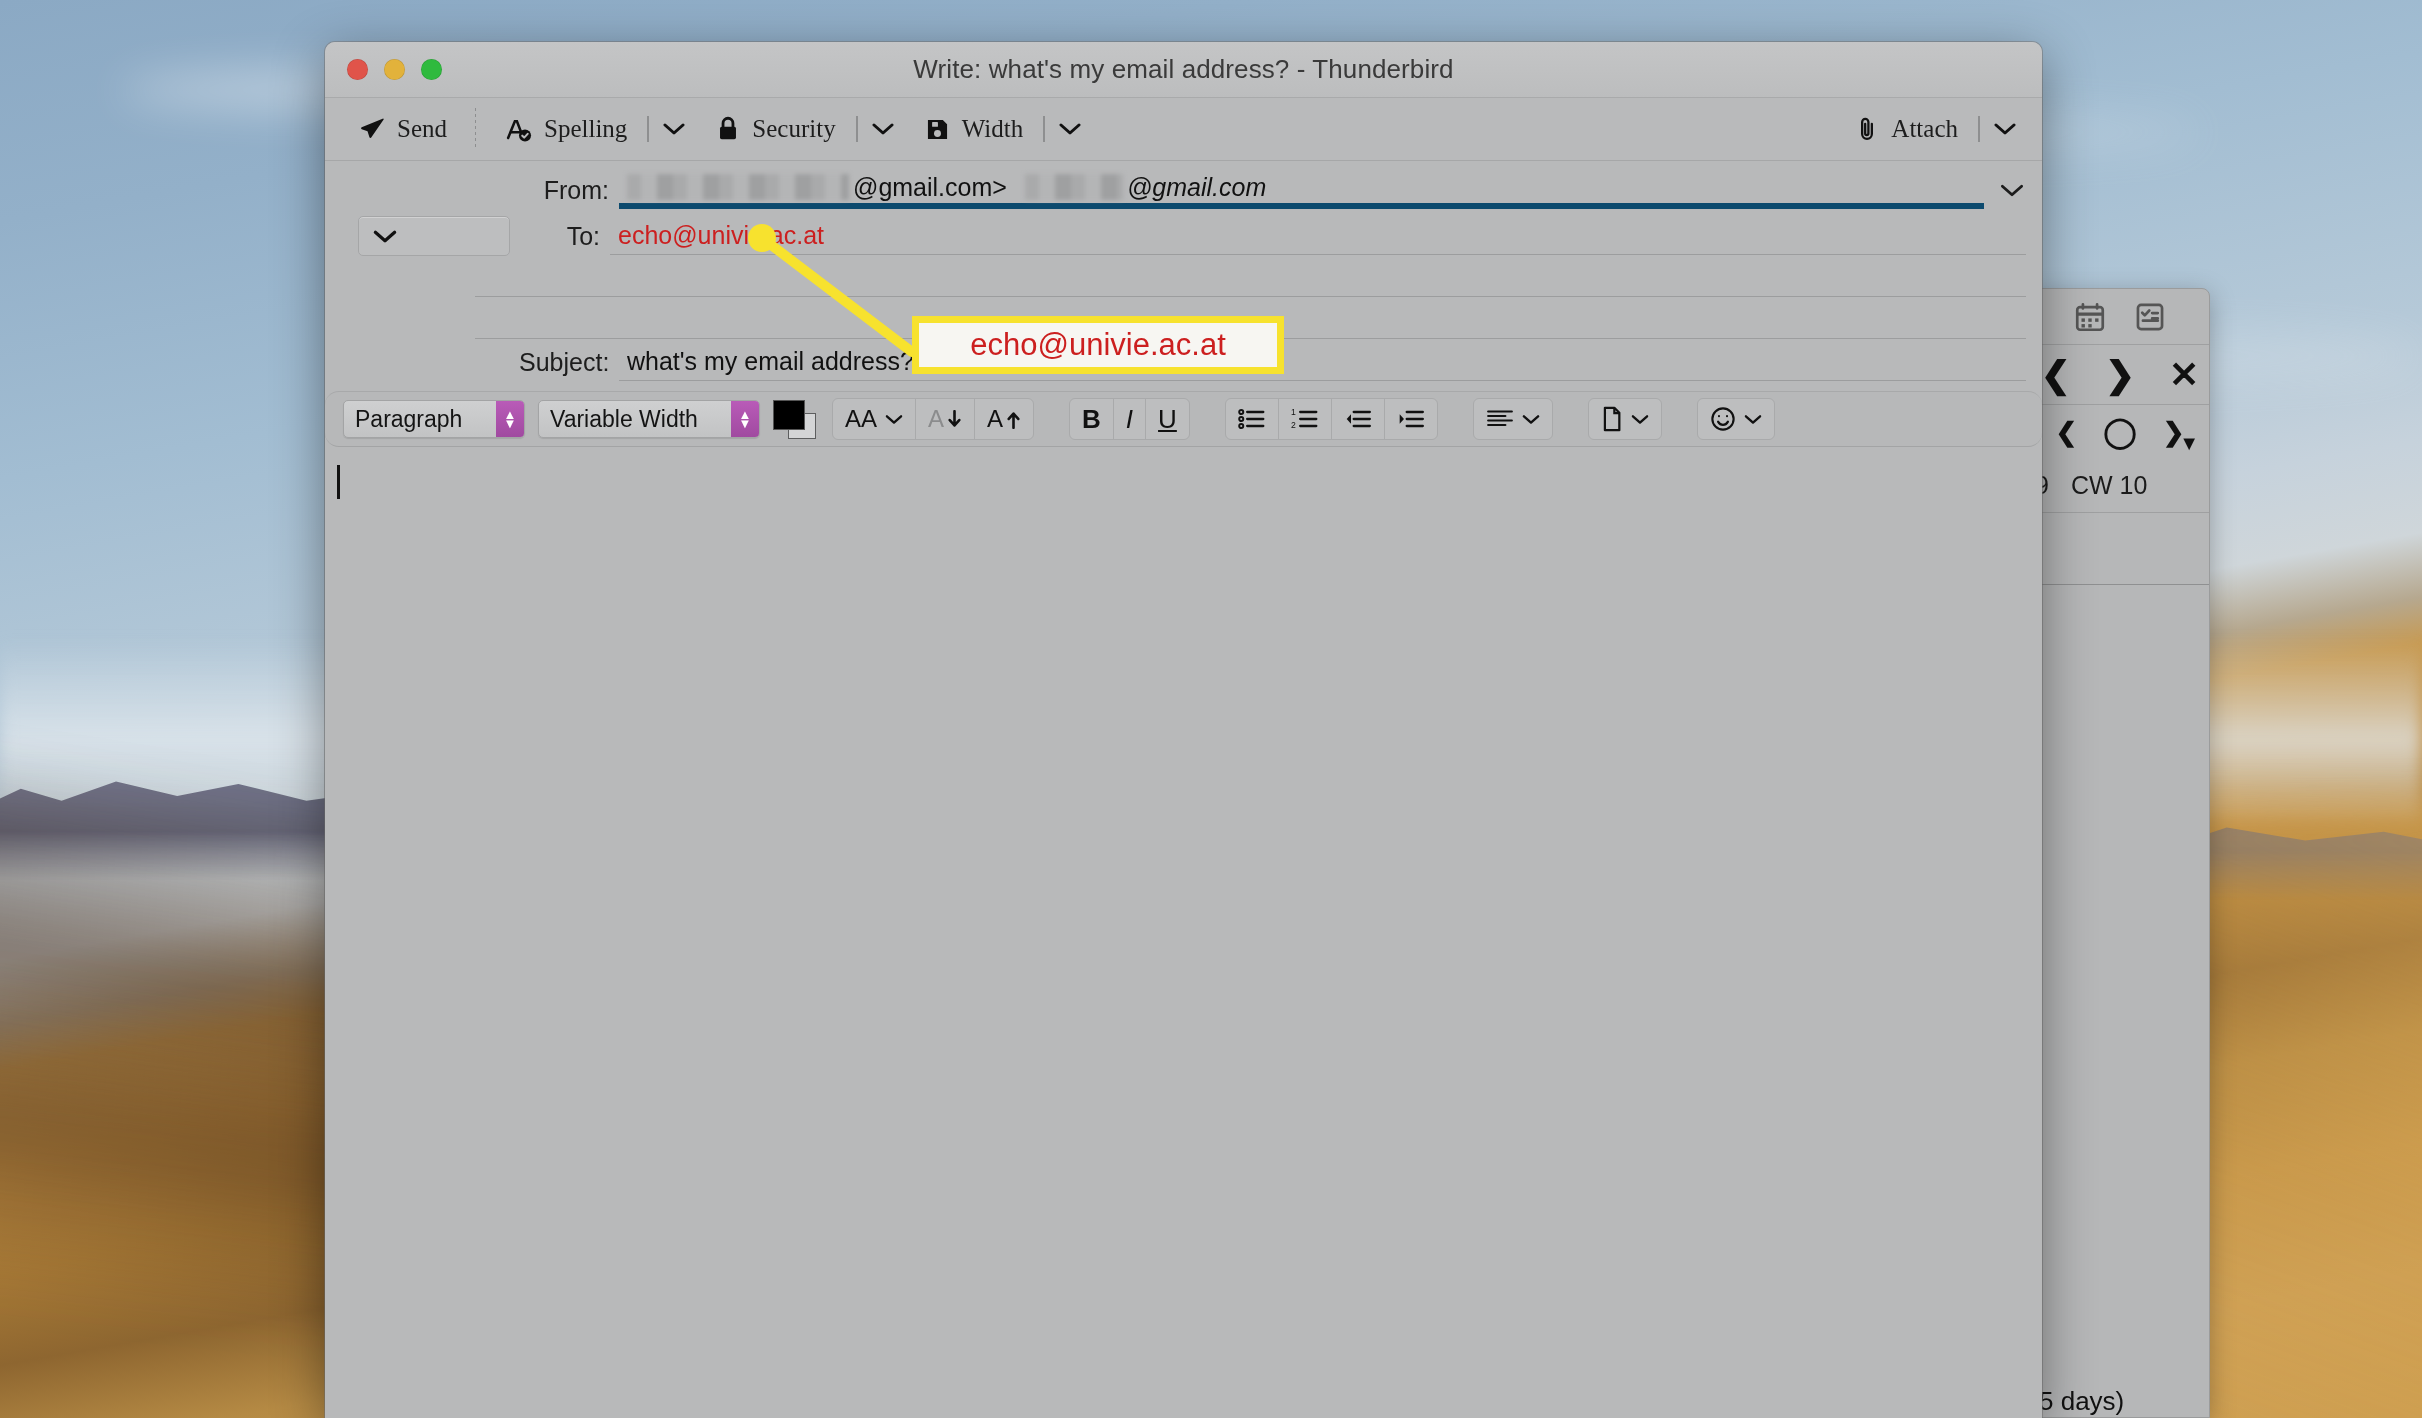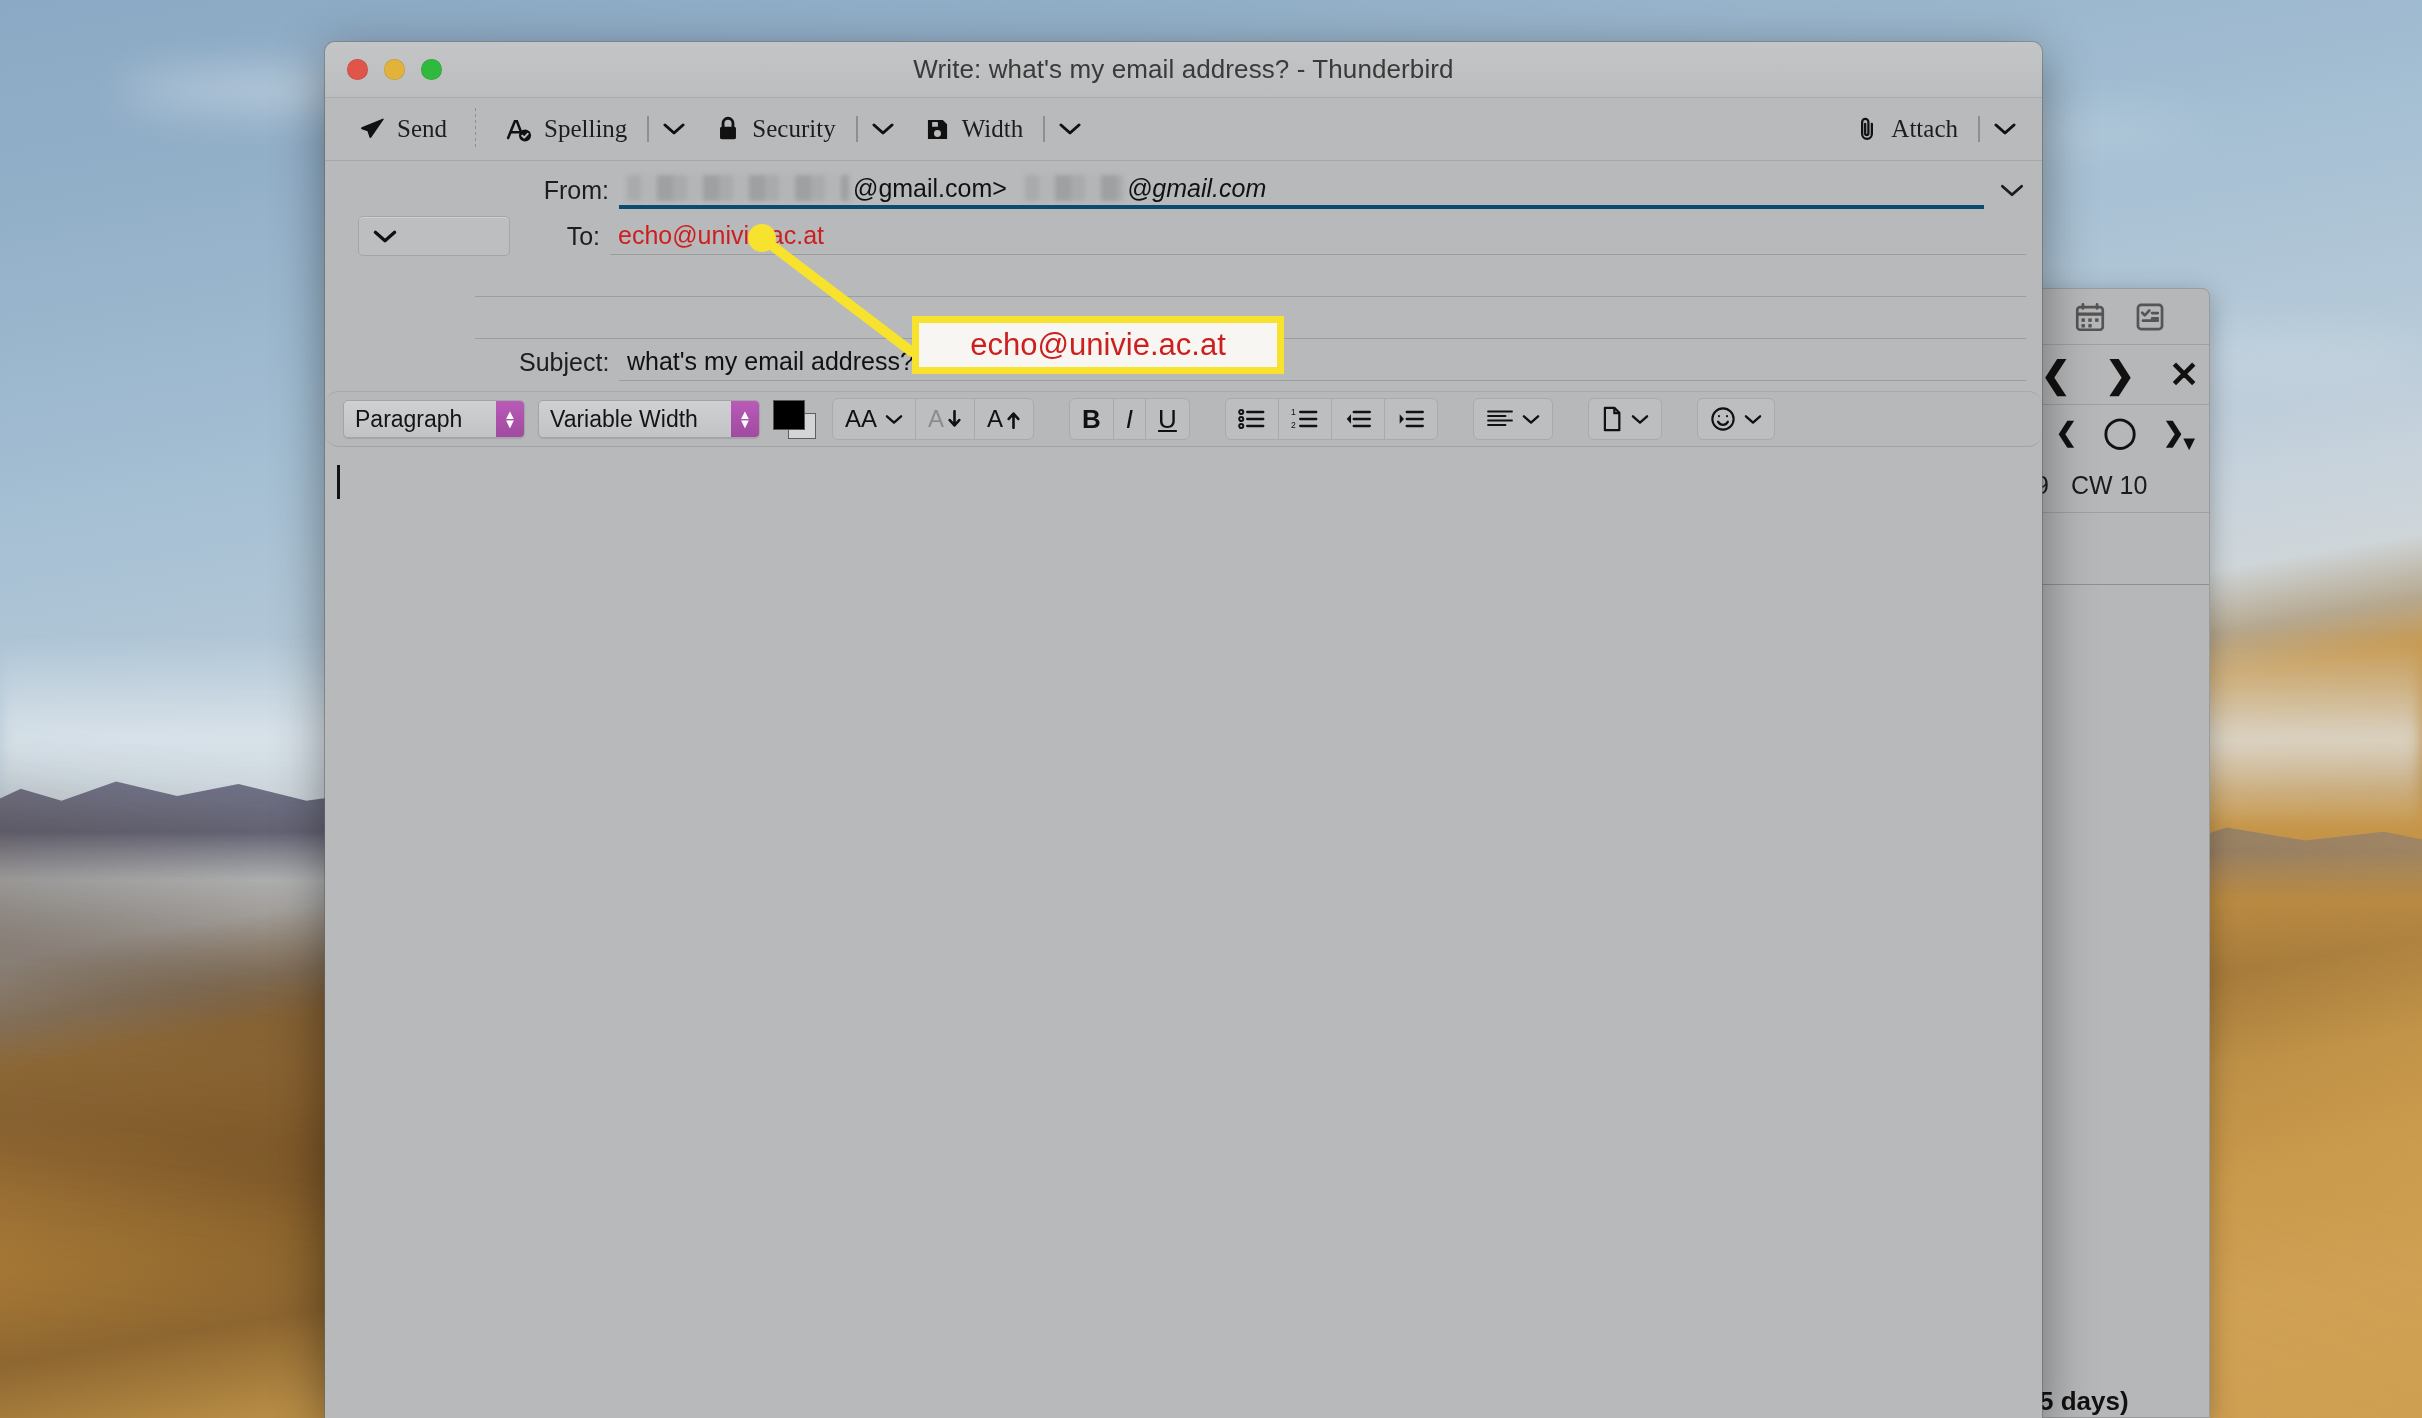--- a/index.html
+++ b/index.html
@@ -122,21 +122,21 @@
   #cal-cw-row {
     height: 54px; display: flex; align-items: center;
     border-bottom: 1px solid #9fa0a1;
     font-size: 25px; color: #1b1b1b; padding-left: 4px; gap: 22px;
   }
   #cal-body-1 { height: 72px; border-bottom: 1px solid #8f9091; }
   #cal-body-2 { flex: 1; }
   #cal-5days {
     position: absolute;
     left: 8px; bottom: 0px;
-    font-size: 26px; font-weight: bold; color: #111;
+    font-size: 26px; font-weight: normal; color: #111;
     white-space: nowrap;
   }
   .cal-glyph { font-size: 34px; color: #444; line-height: 1; }
   .cal-nav   { font-size: 36px; color: #111; font-weight: bold; line-height: 1; }
   .cal-nav-sm{ font-size: 26px; color: #111; font-weight: bold; line-height: 1; }
 
   
   #tb-window {
     position: absolute;
     left: 325px; top: 42px;
@@ -481,21 +481,21 @@
         </svg>
     </div>
   </div>
 
   <div id="headers">
 
     <div class="hdr-row" style="padding-top:10px;">
       <div class="hdr-expand-cell"></div>
       <div style="width:152px"></div>
       <div class="hdr-label">From:</div>
-      <div class="hdr-field" style="border-bottom:4px solid #0c4a6e;">
+      <div class="hdr-field" style="border-bottom:6px solid #0c4a6e;">
         <span class="redact" style="width:222px"></span>
         <span class="hdr-value" style="margin-left:4px">@gmail.com&gt;</span>
         <span class="redact" style="width:98px; margin-left:18px"></span>
         <span class="hdr-value" style="margin-left:4px; font-style:italic">@gmail.com</span>
       </div>
       <div id="from-chevron">
         <svg width="24" height="15" viewBox="0 0 22 14">
             <path d="M2 3l9 8 9-8" stroke="#1d1d1d" stroke-width="2.6" fill="none" stroke-linecap="round" stroke-linejoin="round"></path>
           </svg>
       </div>

